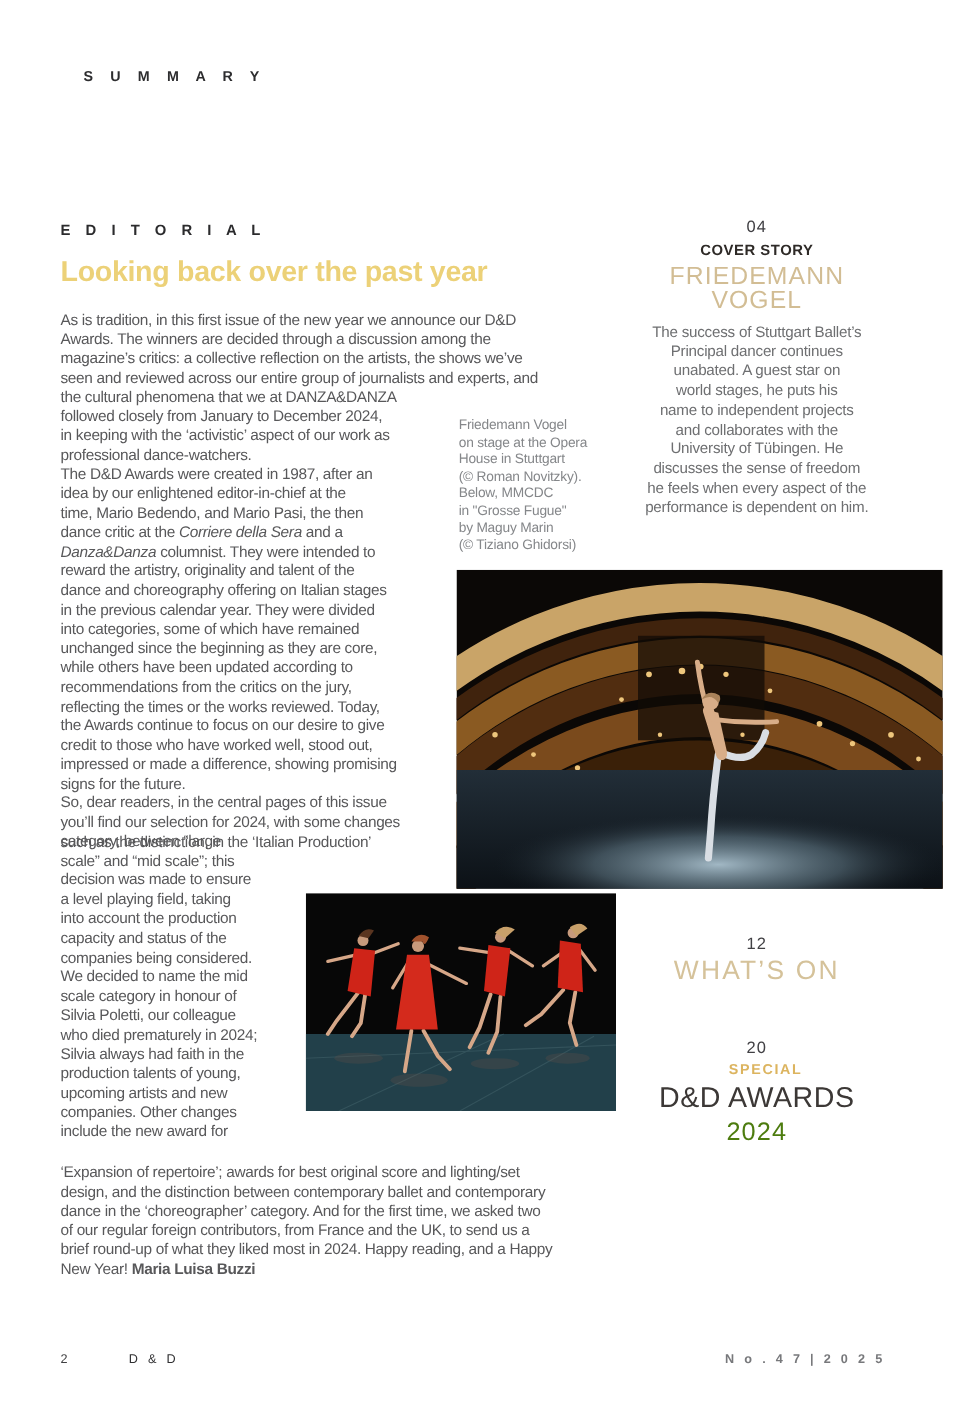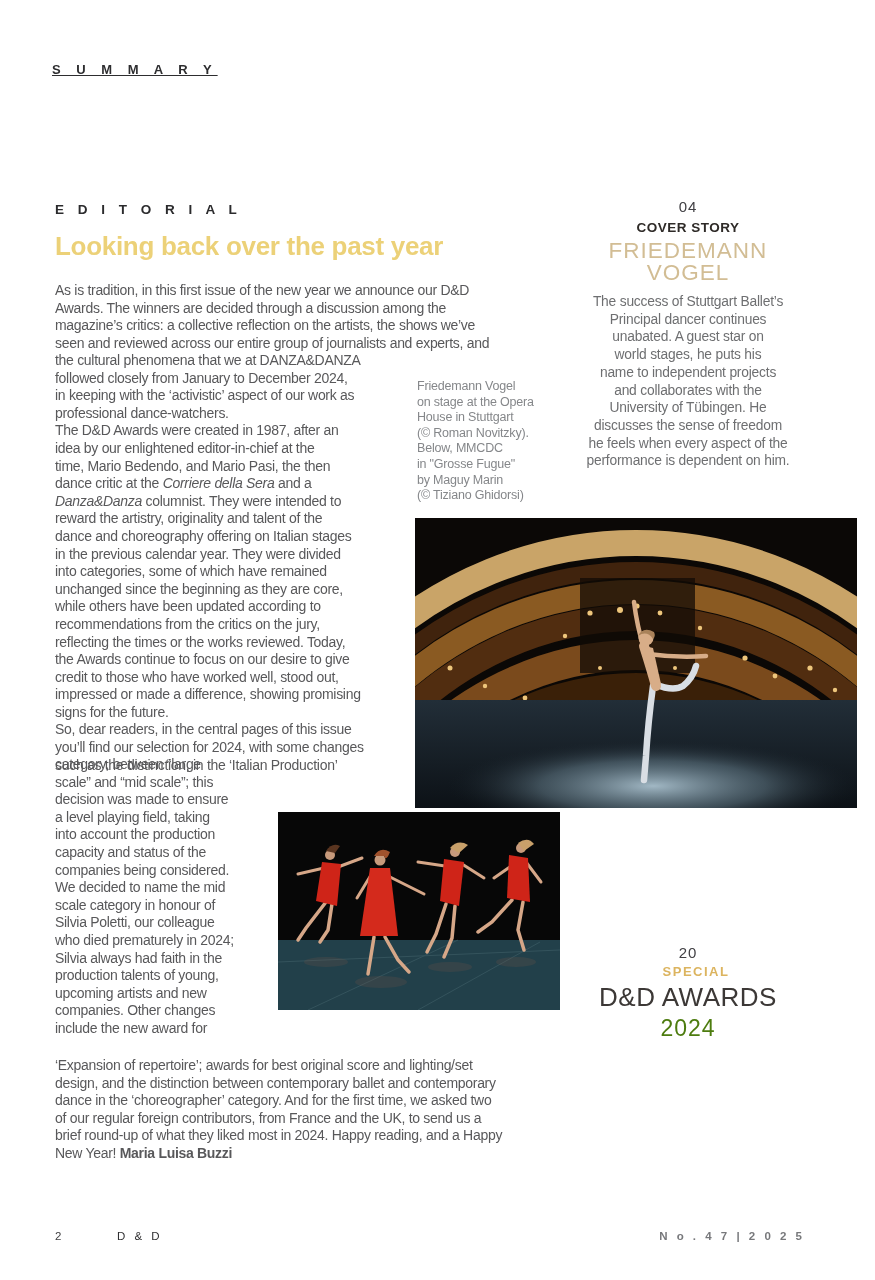--- a/index.html
+++ b/index.html
@@ -29,21 +29,21 @@
   .foot-mag{font-size:11.5px;font-weight:normal;letter-spacing:3px;color:#2f2f31;}
   .foot-issue{font-size:11.5px;letter-spacing:3px;color:#77787b;font-weight:bold;}
 
   .photo{display:block;}
 </style>
 </head>
 <body>
 
 <div class="page">
 
-  <div class="abs kicker-top" style="left:52px;top:62px;text-decoration:underline;">S U M M A R Y</div>
+  <div class="abs kicker-top" style="left:76px;top:62px;">S U M M A R Y</div>
 
   <div class="abs kicker-ed" style="left:55px;top:202px;">E D I T O R I A L</div>
 
   <div class="abs headline" style="left:55px;top:231px;">Looking back over the past year</div>
 
   <div class="abs bodytext pre" style="left:55px;top:282px;width:450px;">As is tradition, in this first issue of the new year we announce our D&amp;D
 Awards. The winners are decided through a discussion among the
 magazine’s critics: a collective reflection on the artists, the shows we’ve
 seen and reviewed across our entire group of journalists and experts, and</div>
 
@@ -240,20 +240,24 @@
 unabated. A guest star on
 world stages, he puts his
 name to independent projects
 and collaborates with the
 University of Tübingen. He
 discusses the sense of freedom
 he feels when every aspect of the
 performance is dependent on him.</div>
   </div>
 
+  <div class="abs rcol" style="left:560px;top:850px;">
+    <div class="pagenum">12</div>
+    <div class="whatson" style="margin-top:2px;">WHAT’S ON</div>
+  </div>
 
   <div class="abs rcol" style="left:560px;top:944px;">
     <div class="pagenum">20</div>
     <div class="specialkick" style="margin-top:3px;">SPECIAL</div>
     <div class="awardstitle" style="margin-top:3px;">D&amp;D AWARDS</div>
     <div class="awardsyear" style="margin-top:2px;">2024</div>
   </div>
 
   <div class="abs foot-num" style="left:55px;top:1230px;">2</div>
   <div class="abs foot-mag" style="left:117px;top:1230px;">D &amp; D</div>

